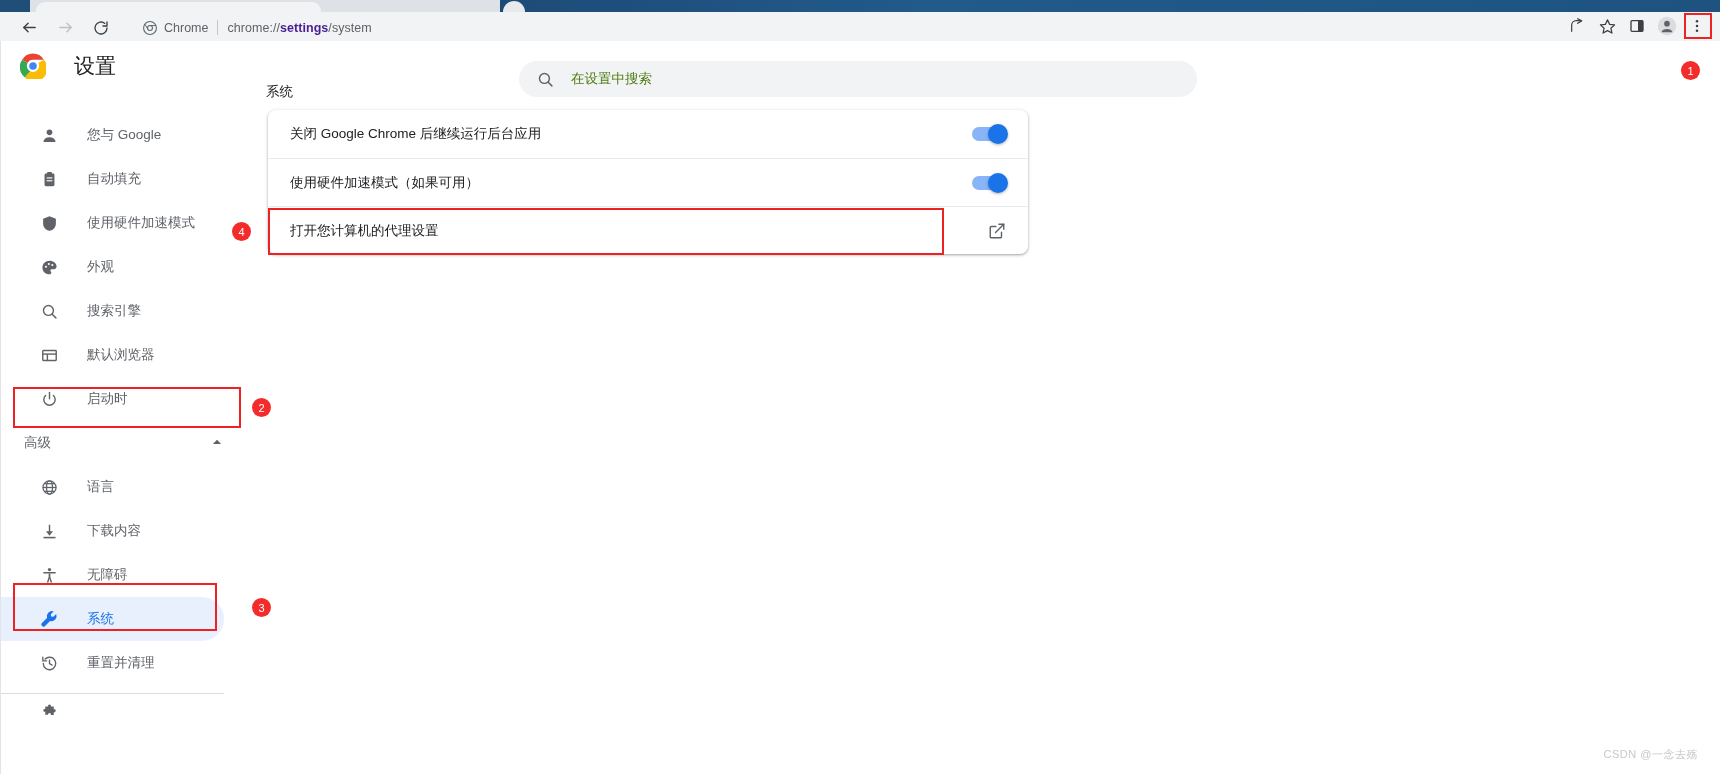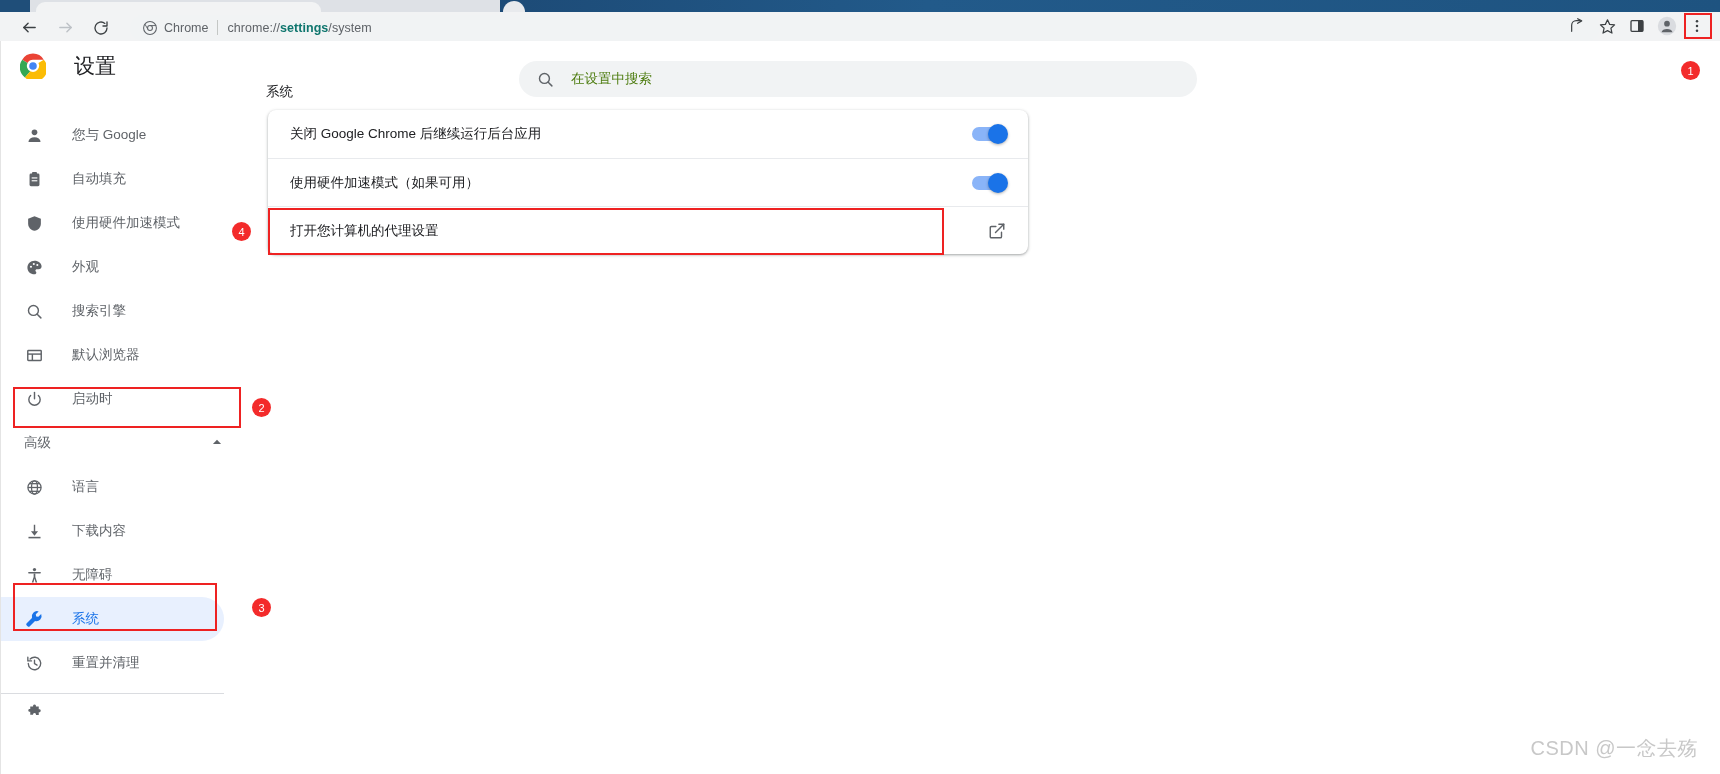--- a/index.html
+++ b/index.html
@@ -80,21 +80,21 @@
     margin-left: 7px; white-space: nowrap;
   }
   .omni-sep {
     width: 1px; height: 15px; background: #c4c7c5;
     margin: 0 9px;
   }
   .omni-url {
     font-size: 12.5px; color: #5f6368;
     white-space: nowrap; letter-spacing: 0.05px;
   }
-  .omni-url b { color: #0f766e; font-weight: 700; }
+  .omni-url b { color: #4c1d95; font-weight: 700; }
 
   .toolbar-right {
     position: absolute; right: 0; top: 0;
     height: 28px;
     display: flex; align-items: center;
     gap: 0px; padding-right: 8px;
   }
   .tb-icon {
     width: 30px; height: 26px;
     display: flex; align-items: center; justify-content: center;
@@ -149,21 +149,21 @@
   
   .sidebar {
     position: absolute; top: 72px; left: 0;
     width: 252px; height: 661px;
     background: #ffffff;
   }
   .side-item {
     position: relative;
     height: 44px;
     display: flex; align-items: center;
-    padding-left: 24px;
+    padding-left: 39px;
     cursor: pointer;
     color: #5f6368;
     font-size: 13.5px;
   }
   .side-item .si-icon {
     width: 20px; height: 20px;
     flex: 0 0 auto;
     display: flex; align-items: center; justify-content: center;
   }
   .side-item .si-label { margin-left: 28px; white-space: nowrap; }
@@ -263,21 +263,21 @@
     font-size: 11px;
     display: flex; align-items: center; justify-content: center;
     z-index: 41;
     font-family: "Liberation Sans", sans-serif;
   }
 
   
   .watermark {
     position: absolute;
     right: 22px; bottom: 12px;
-    font-size: 20px;
+    font-size: 11px;
     color: #c8c8c8;
     letter-spacing: 0.5px;
     z-index: 50;
   }
 </style>
 </head>
 <body>
 
 <div class="tabstrip">
   <div class="tab-shape-left"></div>

